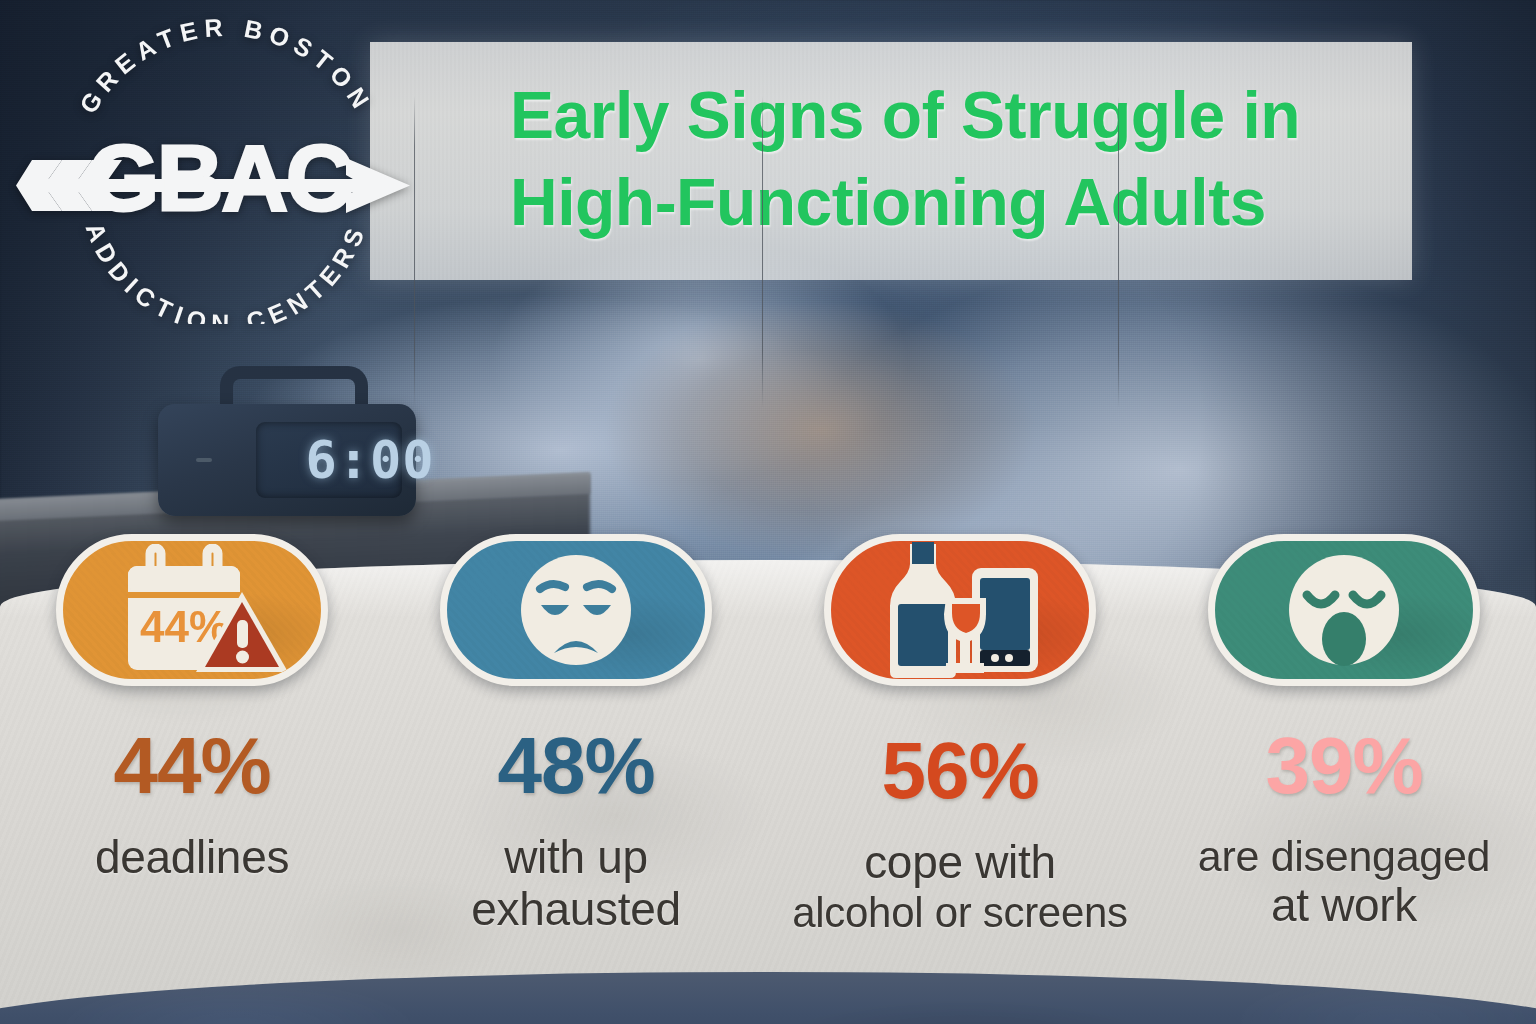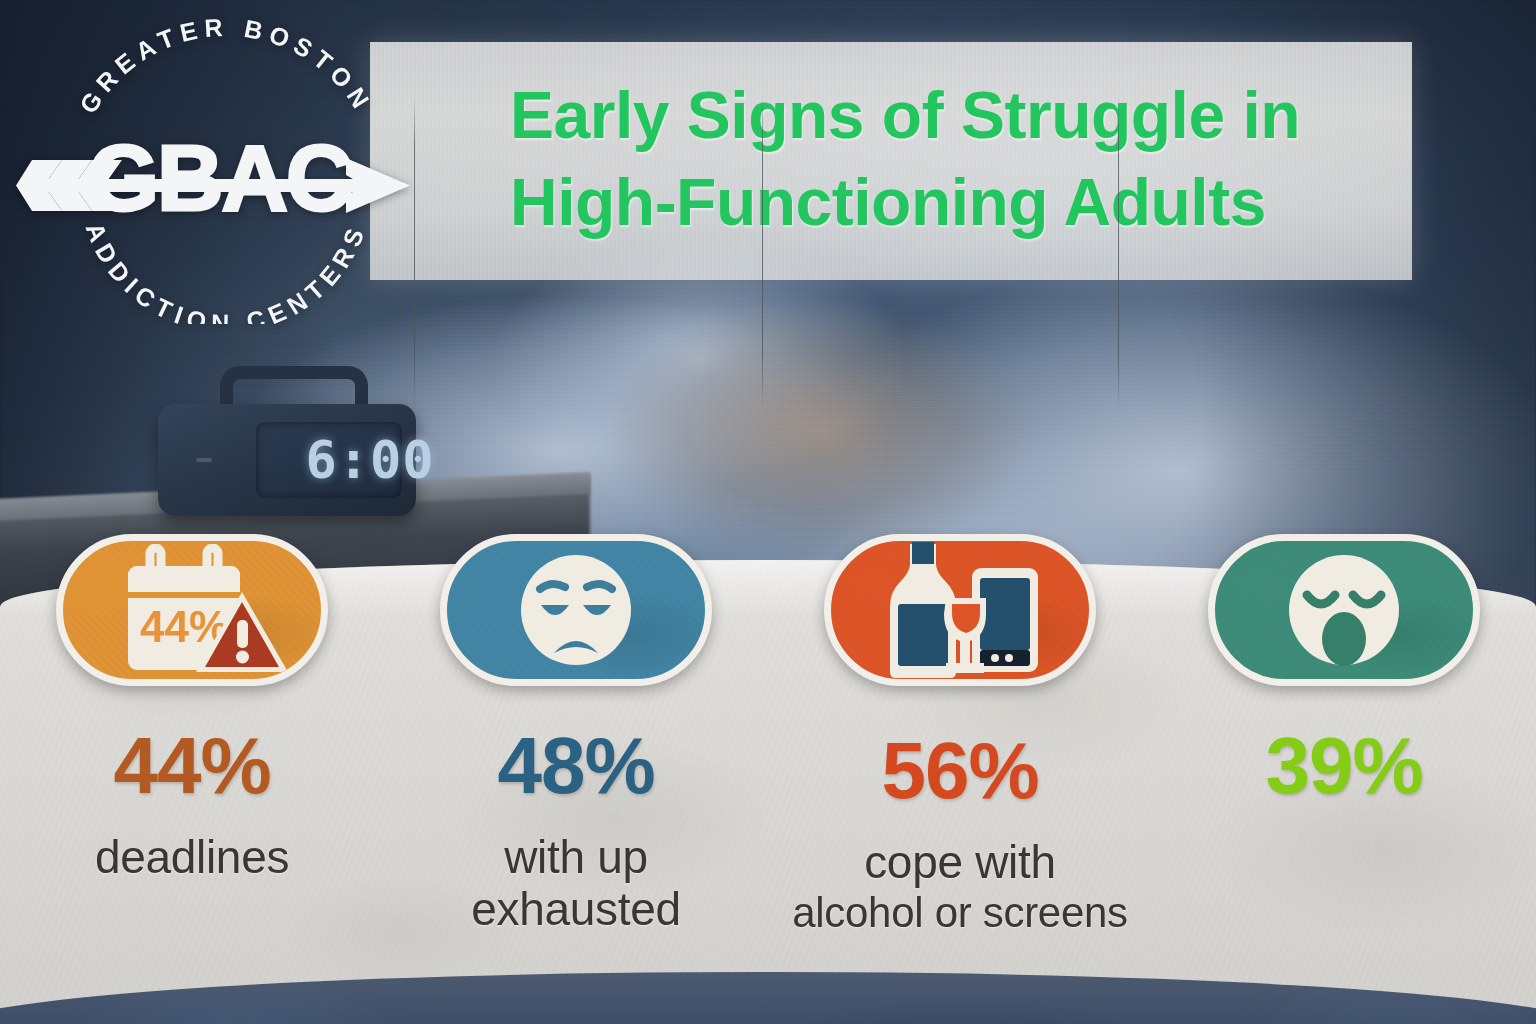--- a/index.html
+++ b/index.html
@@ -279,21 +279,25 @@
         <div class="pill-tex"></div>
         <svg width="126" height="126" viewBox="0 0 126 126" xmlns="http://www.w3.org/2000/svg">
           <circle cx="63" cy="63" r="55" fill="#f1ece2"></circle>
 
           <path d="M26 48 Q40 66 54 48" stroke="#357f6b" stroke-width="9" fill="none" stroke-linecap="round"></path>
           <path d="M72 48 Q86 66 100 48" stroke="#357f6b" stroke-width="9" fill="none" stroke-linecap="round"></path>
 
           <ellipse cx="63" cy="92" rx="22" ry="27" fill="#357f6b"></ellipse>
         </svg>
       </div>
-      <div class="pct" style="color:#84cc16;">39%</div>
+      <div class="pct" style="color:#fca5a5;">39%</div>
+      <div class="lbl">
+        <span class="w" style="font-size:43px;">are disengaged</span>
+        <span class="w">at work</span>
+      </div>
     </div>
 
   </div>
 
   <div class="bottom-curve">
     <div class="bottom-curve-tex"></div>
   </div>
 
 </div>
 

